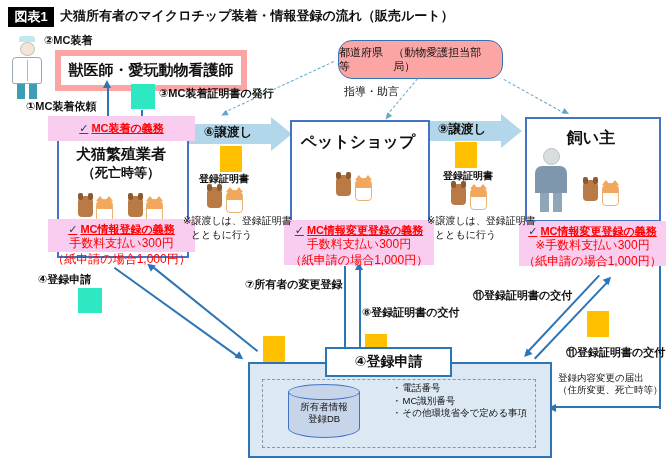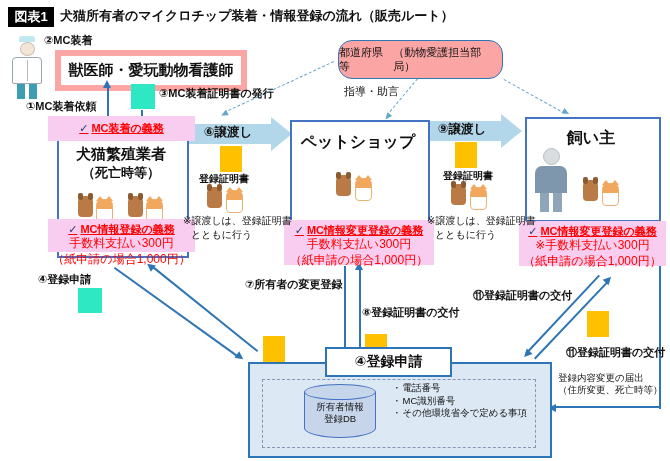--- a/index.html
+++ b/index.html
@@ -66,21 +66,21 @@
   .vet .vhead{width:13px;height:12px;border-radius:50%;background:#F3E6D7;border:1px solid #C9C2B6;margin:0 auto;}
   .vet .vcoat{width:28px;height:25px;background:#fff;border:1px solid #9AA7B0;border-radius:4px 4px 2px 2px;margin:1px auto 0;position:relative;}
   .vet .vcoat::after{content:"";position:absolute;left:50%;top:2px;bottom:2px;width:1px;background:#AEB9C0;}
   .vet .vlegs{width:20px;height:15px;margin:0 auto;
         background:linear-gradient(90deg,#3D9DB3 40%,#fff 40%,#fff 60%,#3D9DB3 60%);}
   
   .registry-outer{left:248px;top:362px;width:300px;height:92px;background:#DCE9F5;border:2px solid #2E75B6;z-index:1;}
   .registry-title{left:325px;top:347px;width:123px;height:26px;background:#fff;border:2px solid #2E75B6;z-index:3;
                   display:flex;align-items:center;justify-content:center;font-size:14px;font-weight:bold;white-space:nowrap;}
   .registry-dash{left:262px;top:379px;width:272px;height:67px;border:1.2px dashed #8496B0;z-index:2;}
-  .cyl{left:304px;top:384px;width:72px;height:54px;z-index:3;border-radius:11px;}
+  .cyl{left:288px;top:384px;width:72px;height:54px;z-index:3;border-radius:11px;}
   .cyl .ctop{position:absolute;top:0;left:0;width:72px;height:16px;background:#C7D5EA;border:1.5px solid #4472C4;border-radius:50%;box-sizing:border-box;}
   .cyl .cbody{position:absolute;top:8px;left:0;width:72px;height:46px;background:#C7D5EA;box-sizing:border-box;
               border-left:1.5px solid #4472C4;border-right:1.5px solid #4472C4;border-bottom:1.5px solid #4472C4;
               border-radius:0 0 36px 36px / 0 0 10px 10px;}
   .cyl .ctext{position:absolute;top:17px;left:0;width:72px;text-align:center;font-size:9.5px;line-height:1.25;z-index:4;}
   .bullets{left:392px;top:382px;z-index:3;font-size:9.5px;line-height:12.6px;}
   .bullets .bi{white-space:nowrap;}
   .bullets .bi::before{content:"・";margin-right:1px;}
   
   .small-note{font-size:9.5px;line-height:1.3;white-space:nowrap;z-index:3;}

